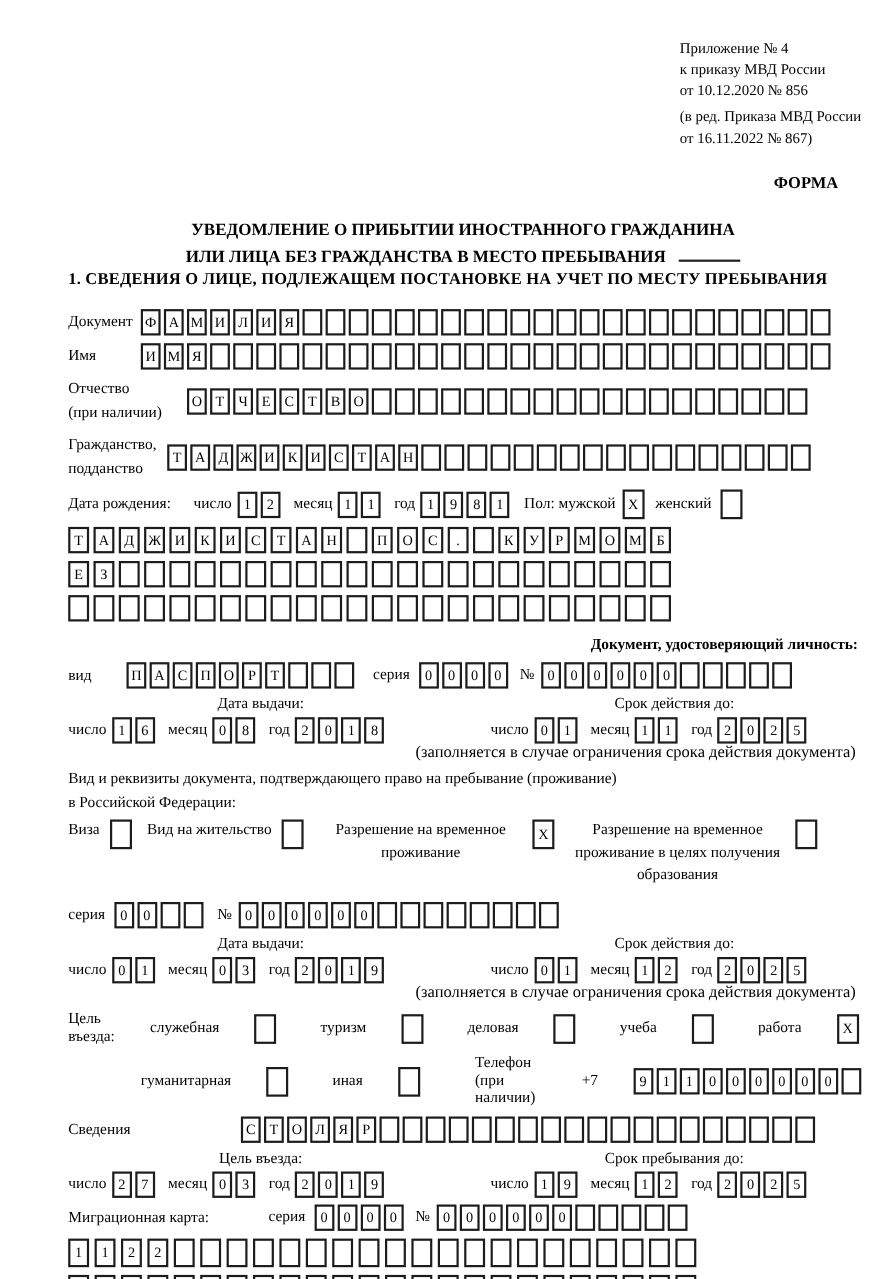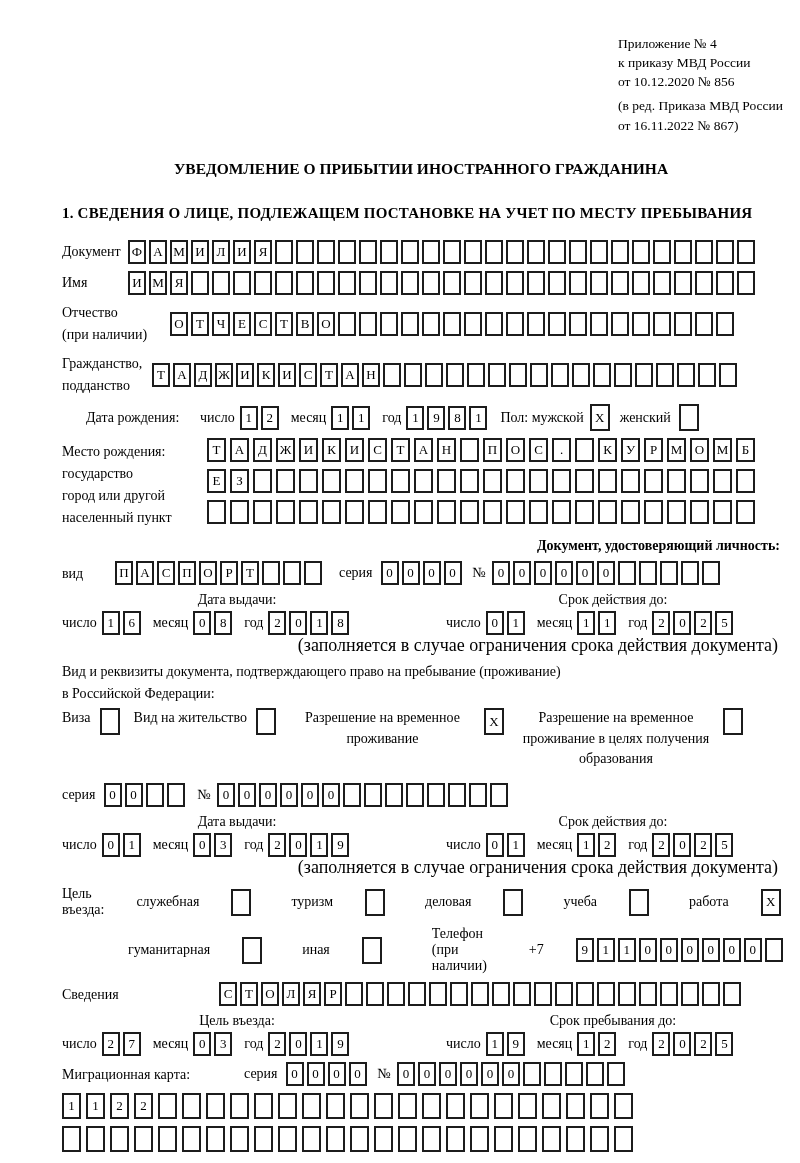--- a/index.html
+++ b/index.html
@@ -6,48 +6,48 @@
   body{width:800px;height:1163px;overflow:hidden;color:#000;
        font-family:"Liberation Serif",serif;font-size:14px;}
   .page{padding:34px 20px 0 62px;}
 
   .top-note{margin-left:556px;font-size:13.5px;line-height:1.42;white-space:nowrap;}
   .top-note .amend{margin-top:5px;}
   .forma{margin-top:24px;text-align:right;padding-right:18px;font-weight:bold;font-size:15px;}
 
   .title{margin-top:22px;text-align:center;font-weight:bold;font-size:15.5px;line-height:1.55;}
   .blank-line{display:inline-block;width:56px;border-bottom:2px solid #222;margin-left:12px;vertical-align:baseline;}
-  .sec1{margin-top:24px;font-weight:bold;font-size:15px;white-space:nowrap;letter-spacing:.2px;}
+  .sec1{font-weight:bold;font-size:15px;white-space:nowrap;letter-spacing:.2px;}
 
   .formbody{margin-top:18px;}
   .frow{display:flex;align-items:center;margin-bottom:7px;}
   .frow.top{align-items:center;}
   .flabel{flex:0 0 auto;line-height:1.5;}
-  .w66{width:66px;} .w104{width:104px;margin-left:24px;} .w108{width:108px;} .w90{width:90px;}
+  .w66{width:66px;} .w104{width:104px;} .w108{width:108px;} .w90{width:90px;}
   .w145{width:145px;} .w53{width:53px;} .w157{width:157px;} .w182{width:182px;} .w106{width:106px;}
 
   .cells{display:inline-flex;flex:0 0 auto;}
   .cell{width:14px;height:20px;border:2px solid #1c1c1c;margin-right:3px;flex:0 0 auto;
         display:inline-flex;align-items:center;justify-content:center;
         font-size:13px;font-family:"Liberation Serif",serif;}
   .cells.wide .cell{width:15px;margin-right:4px;}
   .cells.xwide .cell{width:15px;margin-right:5px;height:22px;}
   .cb{display:inline-flex;width:16px;height:23px;border:2px solid #1c1c1c;
       align-items:center;justify-content:center;font-size:13px;flex:0 0 auto;}
 
   .dg{display:inline-flex;align-items:center;}
   .dg .dlbl{margin:0 5px 0 0;}
   .dg .cells{margin-right:9px;}
   .dg .cells:last-child{margin-right:0;}
 
   .drow{display:flex;align-items:flex-start;margin-bottom:2px;}
   .dcol1{width:350px;}
   .dcol2{flex:1;margin-left:34px;}
   .dtitle{text-align:center;margin-bottom:3px;}
-  .dnote{text-align:right;font-size:18px;padding-right:2px;margin:-2px 0 8px 0;white-space:nowrap;}
+  .dnote{text-align:right;font-size:15px;padding-right:2px;margin:-2px 0 8px 0;white-space:nowrap;}
 
   .introline{margin:4px 0 6px 0;}
   .optrow{display:flex;align-items:flex-start;margin:6px 0 14px 0;}
   .opt{display:flex;align-items:flex-start;}
   .opt .olbl{margin-right:9px;line-height:1.45;}
   .opt .c2{width:185px;text-align:center;}
   .opt .c3{width:196px;text-align:center;}
 
   .stack{display:flex;flex-direction:column;}
   .stack .cells{margin-bottom:7px;}
@@ -67,23 +67,25 @@
 <div class="page">
 
   <div class="top-note">
     <div>Приложение № 4</div>
     <div>к приказу МВД России</div>
     <div>от 10.12.2020 № 856</div>
     <div class="amend">(в ред. Приказа МВД России</div>
     <div>от 16.11.2022 № 867)</div>
   </div>
 
+  <div class="forma">ФОРМА</div>
 
   <div class="title">
     <div>УВЕДОМЛЕНИЕ О ПРИБЫТИИ ИНОСТРАННОГО ГРАЖДАНИНА</div>
+    <div><span>ИЛИ ЛИЦА БЕЗ ГРАЖДАНСТВА В МЕСТО ПРЕБЫВАНИЯ</span><span class="blank-line"></span></div>
   </div>
 
   <div class="sec1">1. СВЕДЕНИЯ О ЛИЦЕ, ПОДЛЕЖАЩЕМ ПОСТАНОВКЕ НА УЧЕТ ПО МЕСТУ ПРЕБЫВАНИЯ</div>
 
   <div class="formbody">
 
     <div class="frow">
       <span class="flabel w66">Документ</span>
       <span class="cells">
           <span class="cell">Ф</span>
@@ -249,26 +251,20 @@
             <span class="cell">1</span>
           </span>
       </span>
       <span class="g10 now">Пол: мужской</span>
       <span class="cb g6">X</span>
       <span class="g10 now">женский</span>
       <span class="cb g8"></span>
     </div>
 
     <div class="frow top">
-      <span class="flabel w145 mlines">
-        <div>Место рождения:</div>
-        <div>государство</div>
-        <div>город или другой</div>
-        <div>населенный пункт</div>
-      </span>
       <span class="stack">
         <span class="cells wide">
             <span class="cell">Т</span>
             <span class="cell">А</span>
             <span class="cell">Д</span>
             <span class="cell">Ж</span>
             <span class="cell">И</span>
             <span class="cell">К</span>
             <span class="cell">И</span>
             <span class="cell">С</span>

